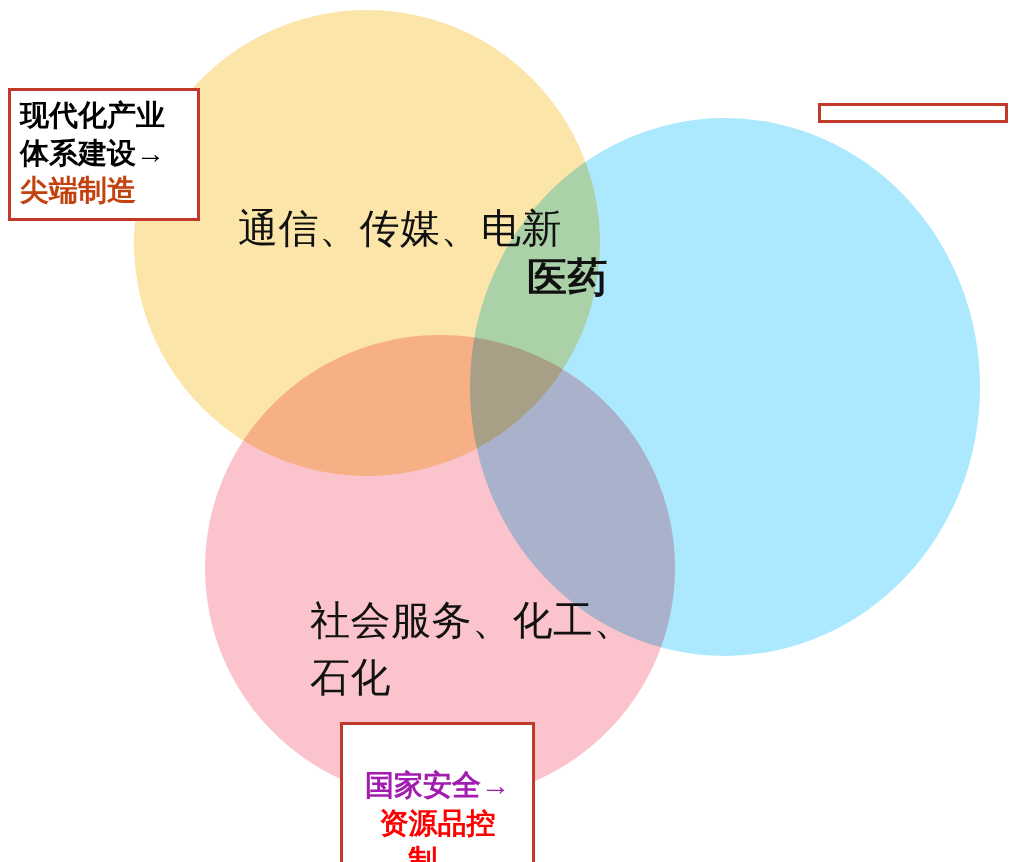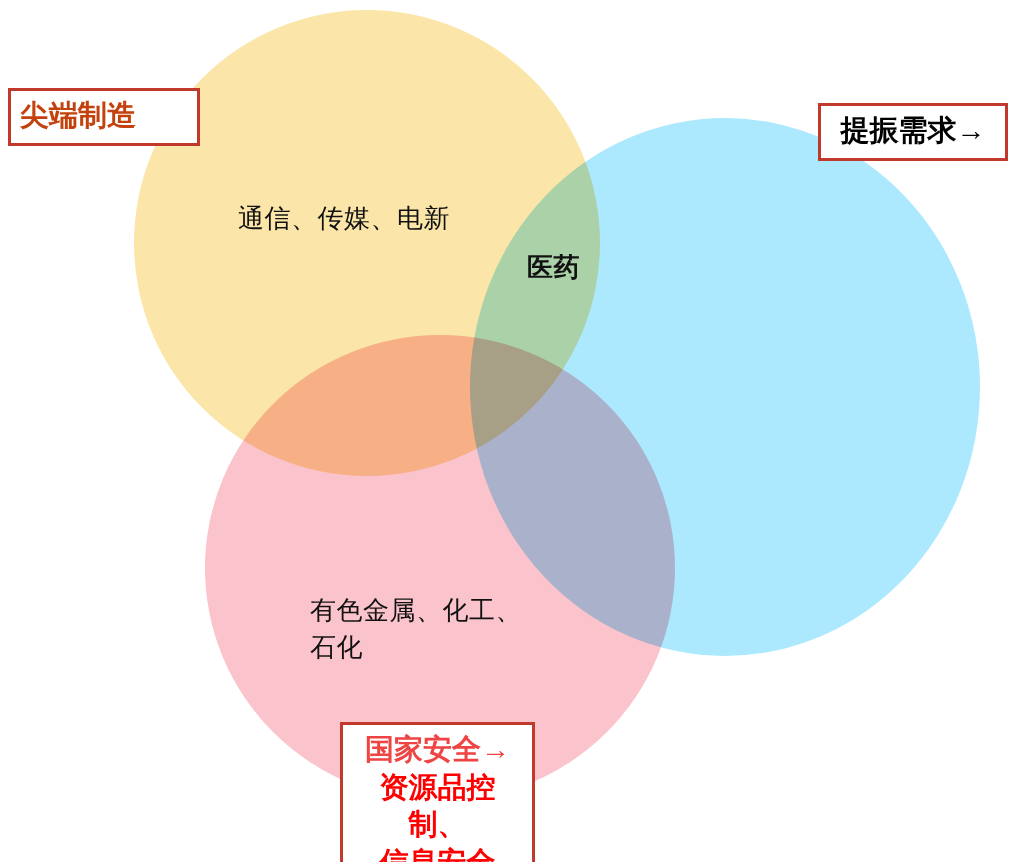--- a/index.html
+++ b/index.html
@@ -28,21 +28,21 @@
     height: 862px;
   }
   .venn-shape {
     mix-blend-mode: multiply;
   }
 
   
   .region-label {
     position: absolute;
     color: #111111;
-    font-size: 26px;
+    font-size: 40px;
     line-height: 1.42;
     font-weight: 400;
     letter-spacing: 0.5px;
     white-space: pre-line;
     font-family: "Liberation Sans", "DejaVu Sans", sans-serif;
   }
 
   #label-yellow-only  { left: 238px; top: 200px; }
   #label-yellow-blue  { left: 527px; top: 249px; font-weight: bold; }
   #label-blue-only    { left: 712px; top: 335px; }
@@ -104,30 +104,31 @@
 
     <ellipse class="venn-shape" cx="440" cy="568" rx="235" ry="233" fill="#FBC3CC"></ellipse>
   </svg>
 
   <div class="region-label" id="label-yellow-only">通信、传媒、电新</div>
 
   <div class="region-label" id="label-yellow-blue">医药</div>
 
 
 
-  <div class="region-label" id="label-pink-only">有色金属、化工、
+  <div class="region-label" id="label-pink-only">社会服务、化工、
 石化</div>
 
   <div class="callout" id="callout-top-left" style="border-color: rgb(192, 57, 43);">
+    <div class="callout-line black" style="color: rgb(0, 0, 0);">现代化产业
+体系建设→</div>
     <div class="callout-line red" style="color: #c2410c;">尖端制造</div>
   </div>
 
   <div class="callout" id="callout-top-right" style="border-color: rgb(192, 57, 43);">
-    <div class="callout-line black" style="color: rgb(0, 0, 0);">提振需求→</div>
   </div>
 
   <div class="callout" id="callout-bottom" style="border-color: rgb(192, 57, 43);">
-    <div class="callout-line black" style="color: #ef4444;">国家安全→</div>
+    <div class="callout-line black" style="color: #a21caf; margin-top: 36px;">国家安全→</div>
     <div class="callout-line red" style="color: rgb(255, 0, 0);">资源品控制、
 信息安全</div>
   </div>
 
 </div>
 
 </body></html>

